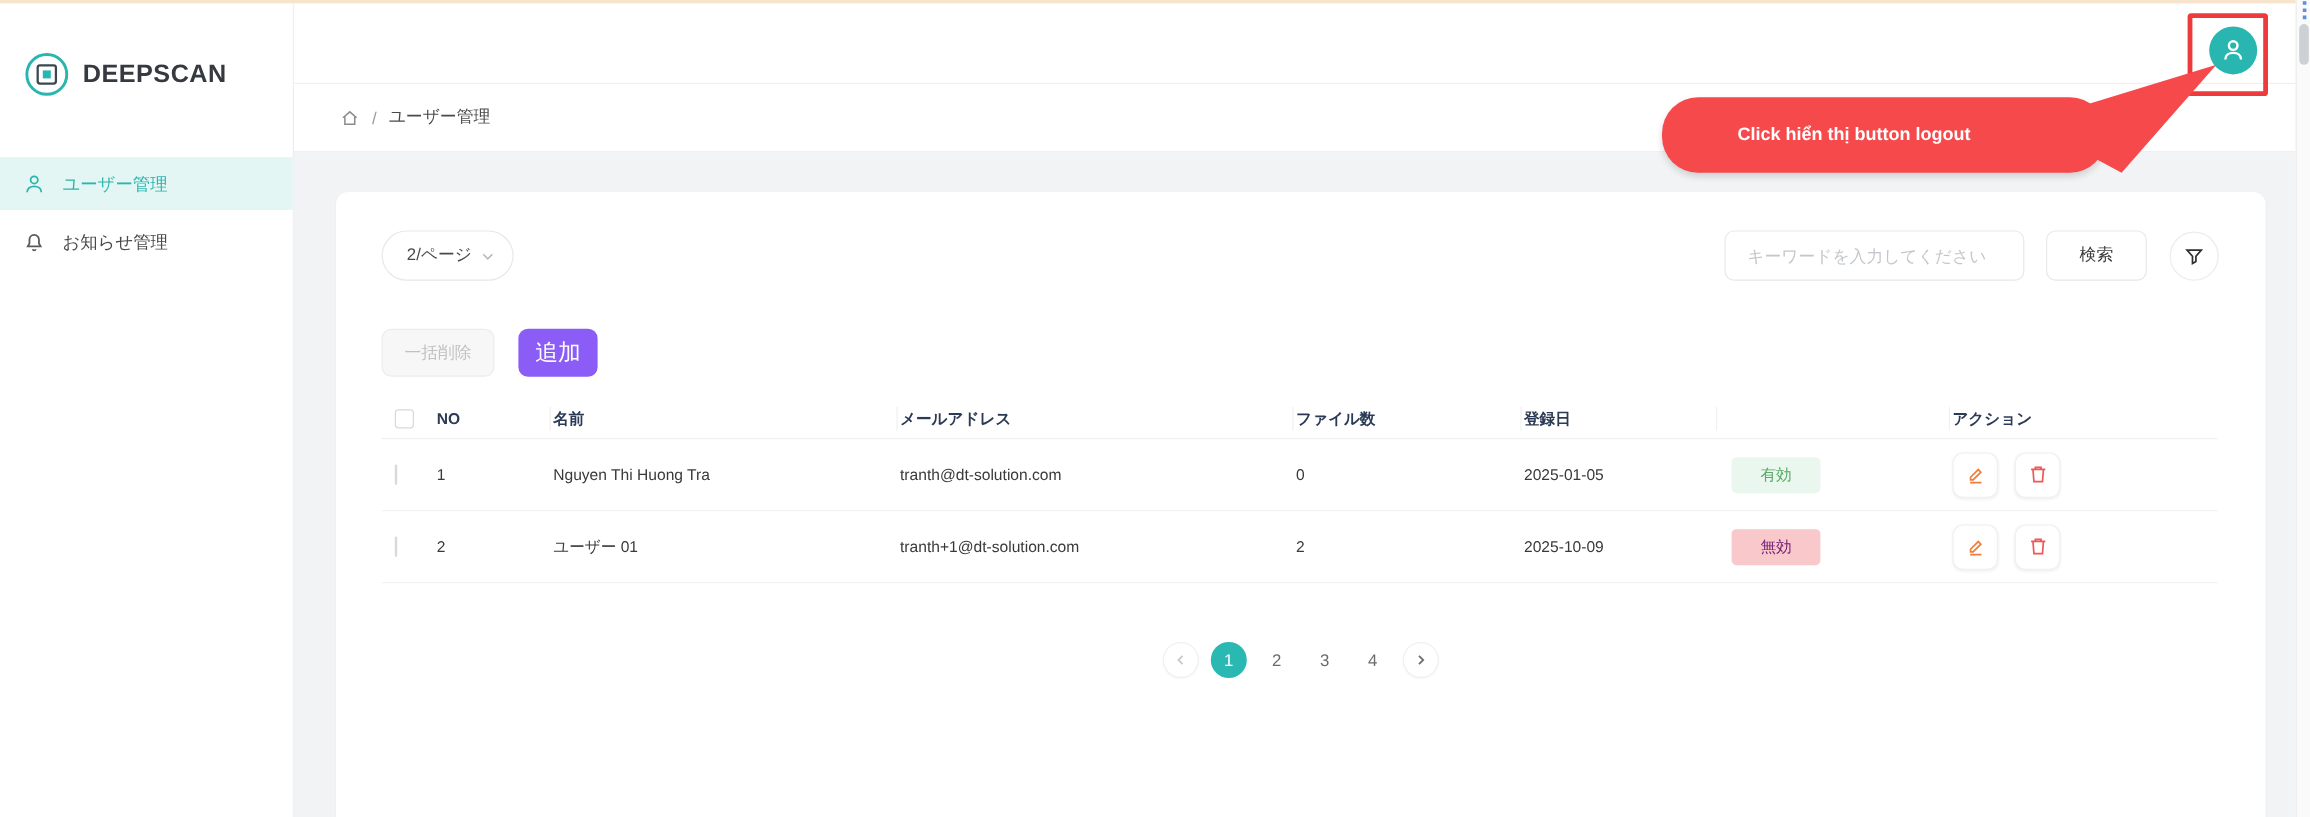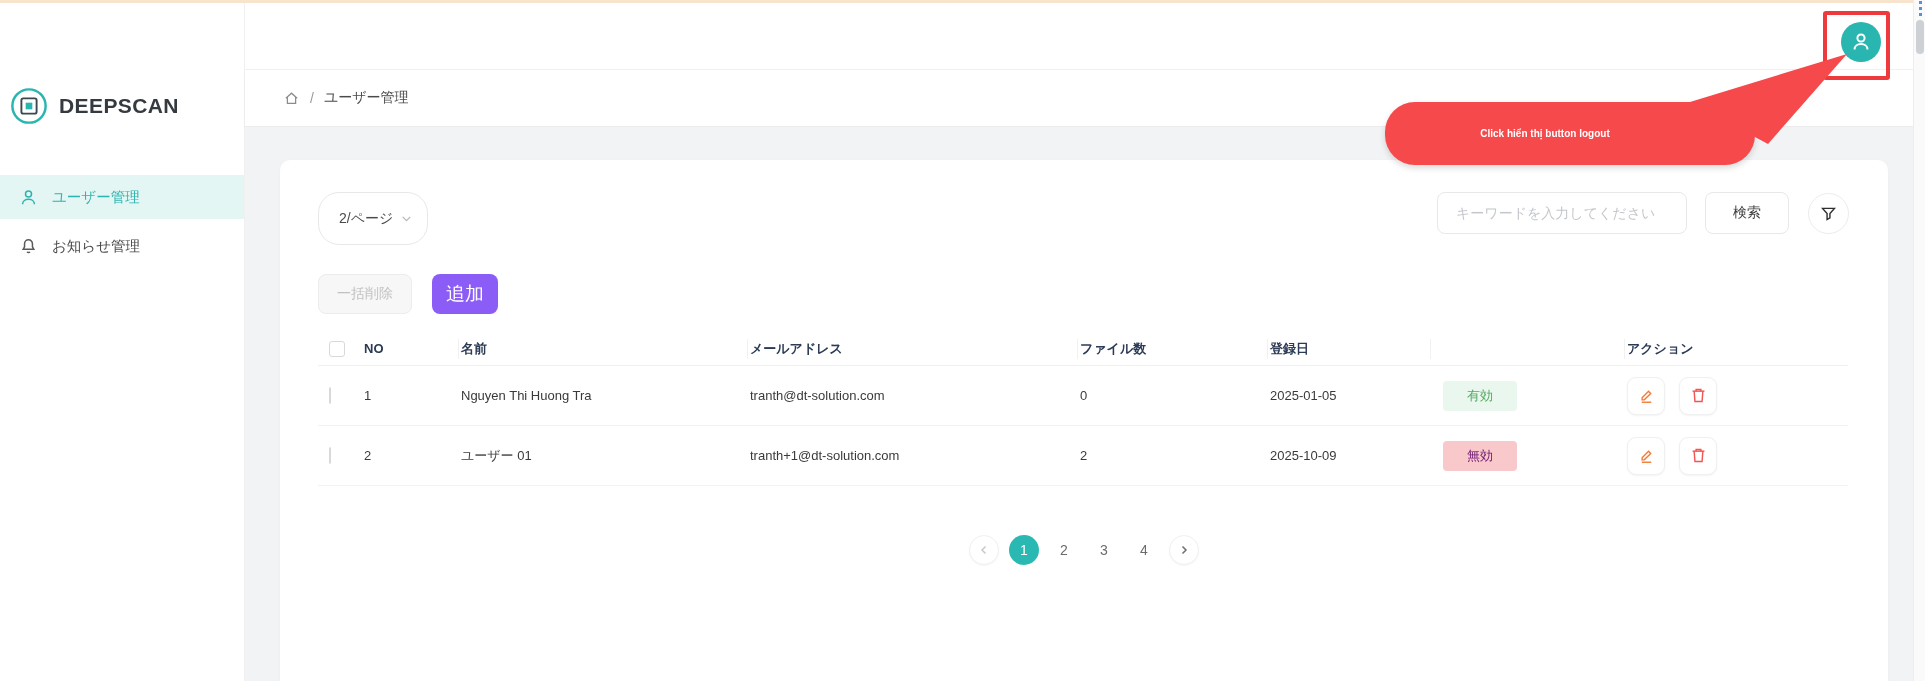--- a/index.html
+++ b/index.html
@@ -4,21 +4,21 @@
 <style>
   * { margin:0; padding:0; box-sizing:border-box; }
   html,body { width:1925px; height:681px; overflow:hidden; background:#fff;
     font-family:"Liberation Sans","DejaVu Sans",sans-serif; color:#444; }
 
   .topline { position:absolute; left:0; top:0; width:1925px; height:3px; background:#f8e4cc; }
 
   
   .sidebar { position:absolute; left:0; top:3px; width:245px; height:678px;
     background:#fff; border-right:1px solid #f0f0f0; }
-  .logo { display:flex; align-items:center; gap:11px; padding:40px 0 0 10px;margin-top:44px; }
+  .logo { display:flex; align-items:center; gap:11px; padding:40px 0 0 20px; }
   .logo-mark { width:38px; height:38px; flex:0 0 auto; }
   .logo-text { font-size:21px; font-weight:bold; color:#343a40; letter-spacing:.4px; }
   .menu { margin-top:50px; }
   .menu-item { display:flex; align-items:center; gap:14px; height:44px;
     padding-left:19px; margin-bottom:5px; font-size:14.5px; color:#4a4a4a; cursor:pointer; }
   .menu-item .mi-icon { width:19px; height:19px; color:#5a5a5a; display:flex; }
   .menu-item.active { background:#e4f6f4; color:#2cb5ae; }
   .menu-item.active .mi-icon { color:#2cb5ae; }
 
   
@@ -37,21 +37,21 @@
   .avatar svg { width:24px; height:24px; color:#fff; }
   .red-box { position:absolute; left:1823px; top:11px; width:67px; height:69px;
     border:4px solid #ee3a3c; border-radius:3px; pointer-events:none; }
 
   
   .content-bg { position:absolute; left:245px; top:127px; width:1668px; height:554px; background:#f2f3f5; }
   .card { position:absolute; left:280px; top:160px; width:1608px; height:560px;
     background:#fff; border-radius:10px; box-shadow:0 1px 3px rgba(0,0,0,.04); }
 
   
-  .pagesize { position:absolute; left:38px; top:32px; width:110px; height:53px;
+  .pagesize { position:absolute; left:38px; top:32px; width:110px; height:42px;
     border:1px solid #e8e8e8; border-radius:21px; display:flex; align-items:center;
     padding:0 14px 0 20px; font-size:14px; color:#4a4a4a; background:#fff; cursor:pointer; }
   .pagesize .chev { margin-left:auto; width:13px; height:13px; color:#b9b9b9; display:flex; }
   .search-input { position:absolute; left:1157px; top:32px; width:250px; height:42px;
     border:1px solid #e8e8e8; border-radius:8px; padding:0 18px; font-size:14px;
     color:#444; outline:none; font-family:inherit; }
   .search-input::placeholder { color:#c3c7cc; }
   .search-btn { position:absolute; left:1425px; top:32px; width:84px; height:42px;
     background:#fff; border:1px solid #e8e8e8; border-radius:8px; font-size:14px;
     color:#3c3c3c; font-family:inherit; cursor:pointer; }
@@ -96,24 +96,24 @@
     justify-content:center; align-items:center; gap:10px; }
   .pg { width:30px; height:30px; border-radius:50%; display:flex; align-items:center;
     justify-content:center; font-size:14px; color:#6b6b6b; cursor:pointer; }
   .pg.circle { background:#fff; border:1px solid #eef0f2; box-shadow:0 1px 2px rgba(0,0,0,.04); }
   .pg.current { background:#2ab8b2; color:#fff; border:none; }
   .pg svg { width:12px; height:12px; }
   .pg.prev svg { color:#c9c9c9; }
   .pg.next svg { color:#6e6e6e; }
 
   
-  .tooltip { position:absolute; left:1385px; top:102px; width:370px; height:63px;
+  .tooltip { position:absolute; left:1385px; top:81px; width:370px; height:63px;
     background:#f5494b; border-radius:30px; display:flex; align-items:center;
     justify-content:center; padding-right:50px; box-shadow:0 3px 6px rgba(0,0,0,.15);
-    color:#fff; font-size:10px; font-weight:bold; }
+    color:#fff; font-size:15px; font-weight:bold; }
   .arrow-svg { position:absolute; left:1650px; top:40px; width:220px; height:110px;
     pointer-events:none; }
 
   
   .scrollbar { position:absolute; right:0; top:0; width:12px; height:681px;
     background:#fafafa; border-left:1px solid #ededed; }
   .scroll-thumb { position:absolute; left:2px; top:20px; width:8px; height:34px;
     background:#cdd0d4; border-radius:4px; }
   .scroll-dots { position:absolute; left:5px; top:1px; width:0; height:15px;
     border-left:3px dotted #5b8fd6; }

